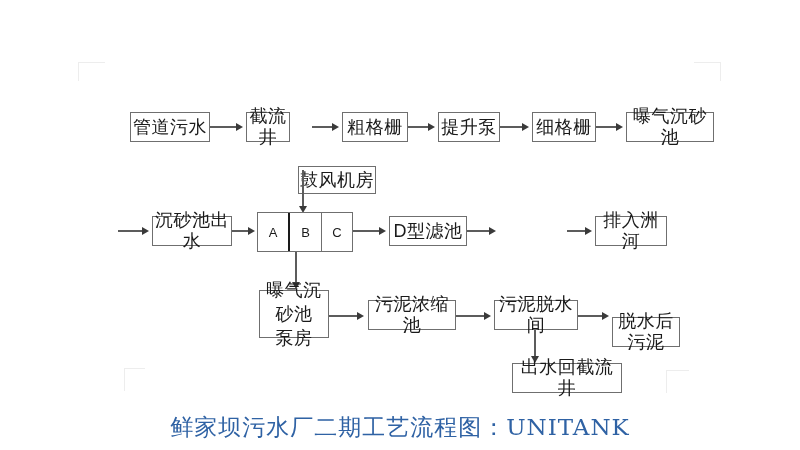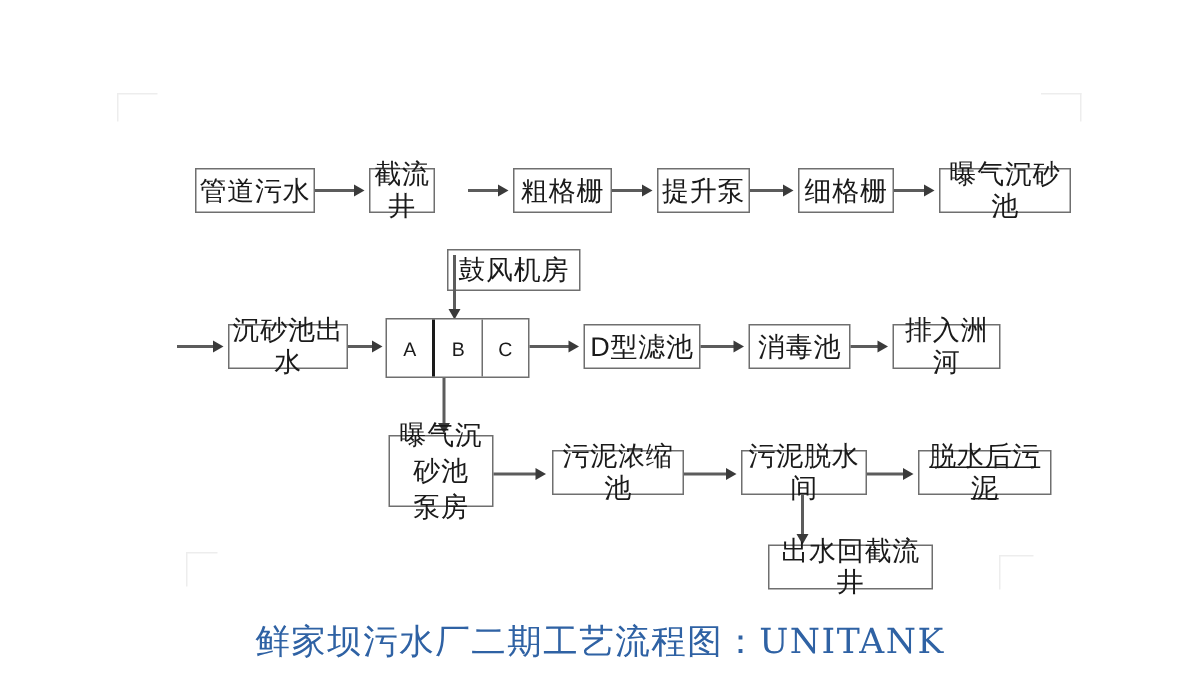--- a/index.html
+++ b/index.html
@@ -121,21 +121,21 @@
   <div class="node" style="left:438px; top:112px; width:62px; height:30px;">提升泵</div>
   <div class="conn-h" style="left:500px; top:126px; width:24px;"></div>
   <div class="arrow-r" style="left:522px; top:123px;"></div>
 
   <div class="node" style="left:532px; top:112px; width:64px; height:30px;">细格栅</div>
   <div class="conn-h" style="left:596px; top:126px; width:22px;"></div>
   <div class="arrow-r" style="left:616px; top:123px;"></div>
 
   <div class="node" style="left:626px; top:112px; width:88px; height:30px;">曝气沉砂池</div>
 
-  <div class="node" style="left:298px; top:166px; width:89px; height:28px;">鼓风机房</div>
+  <div class="node" style="left:298px; top:166px; width:78px; height:28px;">鼓风机房</div>
   <div class="conn-v" style="left:302px; top:170px; height:40px;"></div>
   <div class="arrow-d" style="left:299px; top:206px;"></div>
 
   <div class="conn-h" style="left:118px; top:230px; width:26px;"></div>
   <div class="arrow-r" style="left:142px; top:227px;"></div>
 
   <div class="node" style="left:152px; top:216px; width:80px; height:30px;">沉砂池出水</div>
   <div class="conn-h" style="left:232px; top:230px; width:18px;"></div>
   <div class="arrow-r" style="left:248px; top:227px;"></div>
 
@@ -145,21 +145,20 @@
     <div class="cell div-weak">C</div>
   </div>
 
   <div class="conn-h" style="left:353px; top:230px; width:28px;"></div>
   <div class="arrow-r" style="left:379px; top:227px;"></div>
 
   <div class="node" style="left:389px; top:216px; width:78px; height:30px;">D型滤池</div>
   <div class="conn-h" style="left:467px; top:230px; width:24px;"></div>
   <div class="arrow-r" style="left:489px; top:227px;"></div>
 
-  <div class="node" style="left:499px; top:216px; width:68px; height:30px;">消毒池</div>
   <div class="conn-h" style="left:567px; top:230px; width:20px;"></div>
   <div class="arrow-r" style="left:585px; top:227px;"></div>
 
   <div class="node" style="left:595px; top:216px; width:72px; height:30px;">排入洲河</div>
 
   <div class="conn-v" style="left:295px; top:252px; height:32px;"></div>
   <div class="arrow-d" style="left:292px; top:282px;"></div>
 
   <div class="node two-line" style="left:259px; top:290px; width:70px; height:48px;">曝气沉砂池
 泵房</div>
@@ -167,21 +166,21 @@
   <div class="arrow-r" style="left:357px; top:312px;"></div>
 
   <div class="node" style="left:368px; top:300px; width:88px; height:30px;">污泥浓缩池</div>
   <div class="conn-h" style="left:456px; top:315px; width:30px;"></div>
   <div class="arrow-r" style="left:484px; top:312px;"></div>
 
   <div class="node" style="left:494px; top:300px; width:84px; height:30px;">污泥脱水间</div>
   <div class="conn-h" style="left:578px; top:315px; width:26px;"></div>
   <div class="arrow-r" style="left:602px; top:312px;"></div>
 
-  <div class="node" style="left:612px; top:300px; width:89px; height:30px;text-decoration:underline;">脱水后污泥</div>
+  <div class="node" style="left:612px; top:317px; width:68px; height:30px;">脱水后污泥</div>
 
   <div class="conn-v" style="left:534px; top:330px; height:28px;"></div>
   <div class="arrow-d" style="left:531px; top:356px;"></div>
 
   <div class="node" style="left:480px; top:363px; width:110px; height:30px;margin-left:32px;">出水回截流井</div>
 
   <div id="caption" style="top:412px;">鲜家坝污水厂二期工艺流程图：UNITANK</div>
 
 </div>
 

